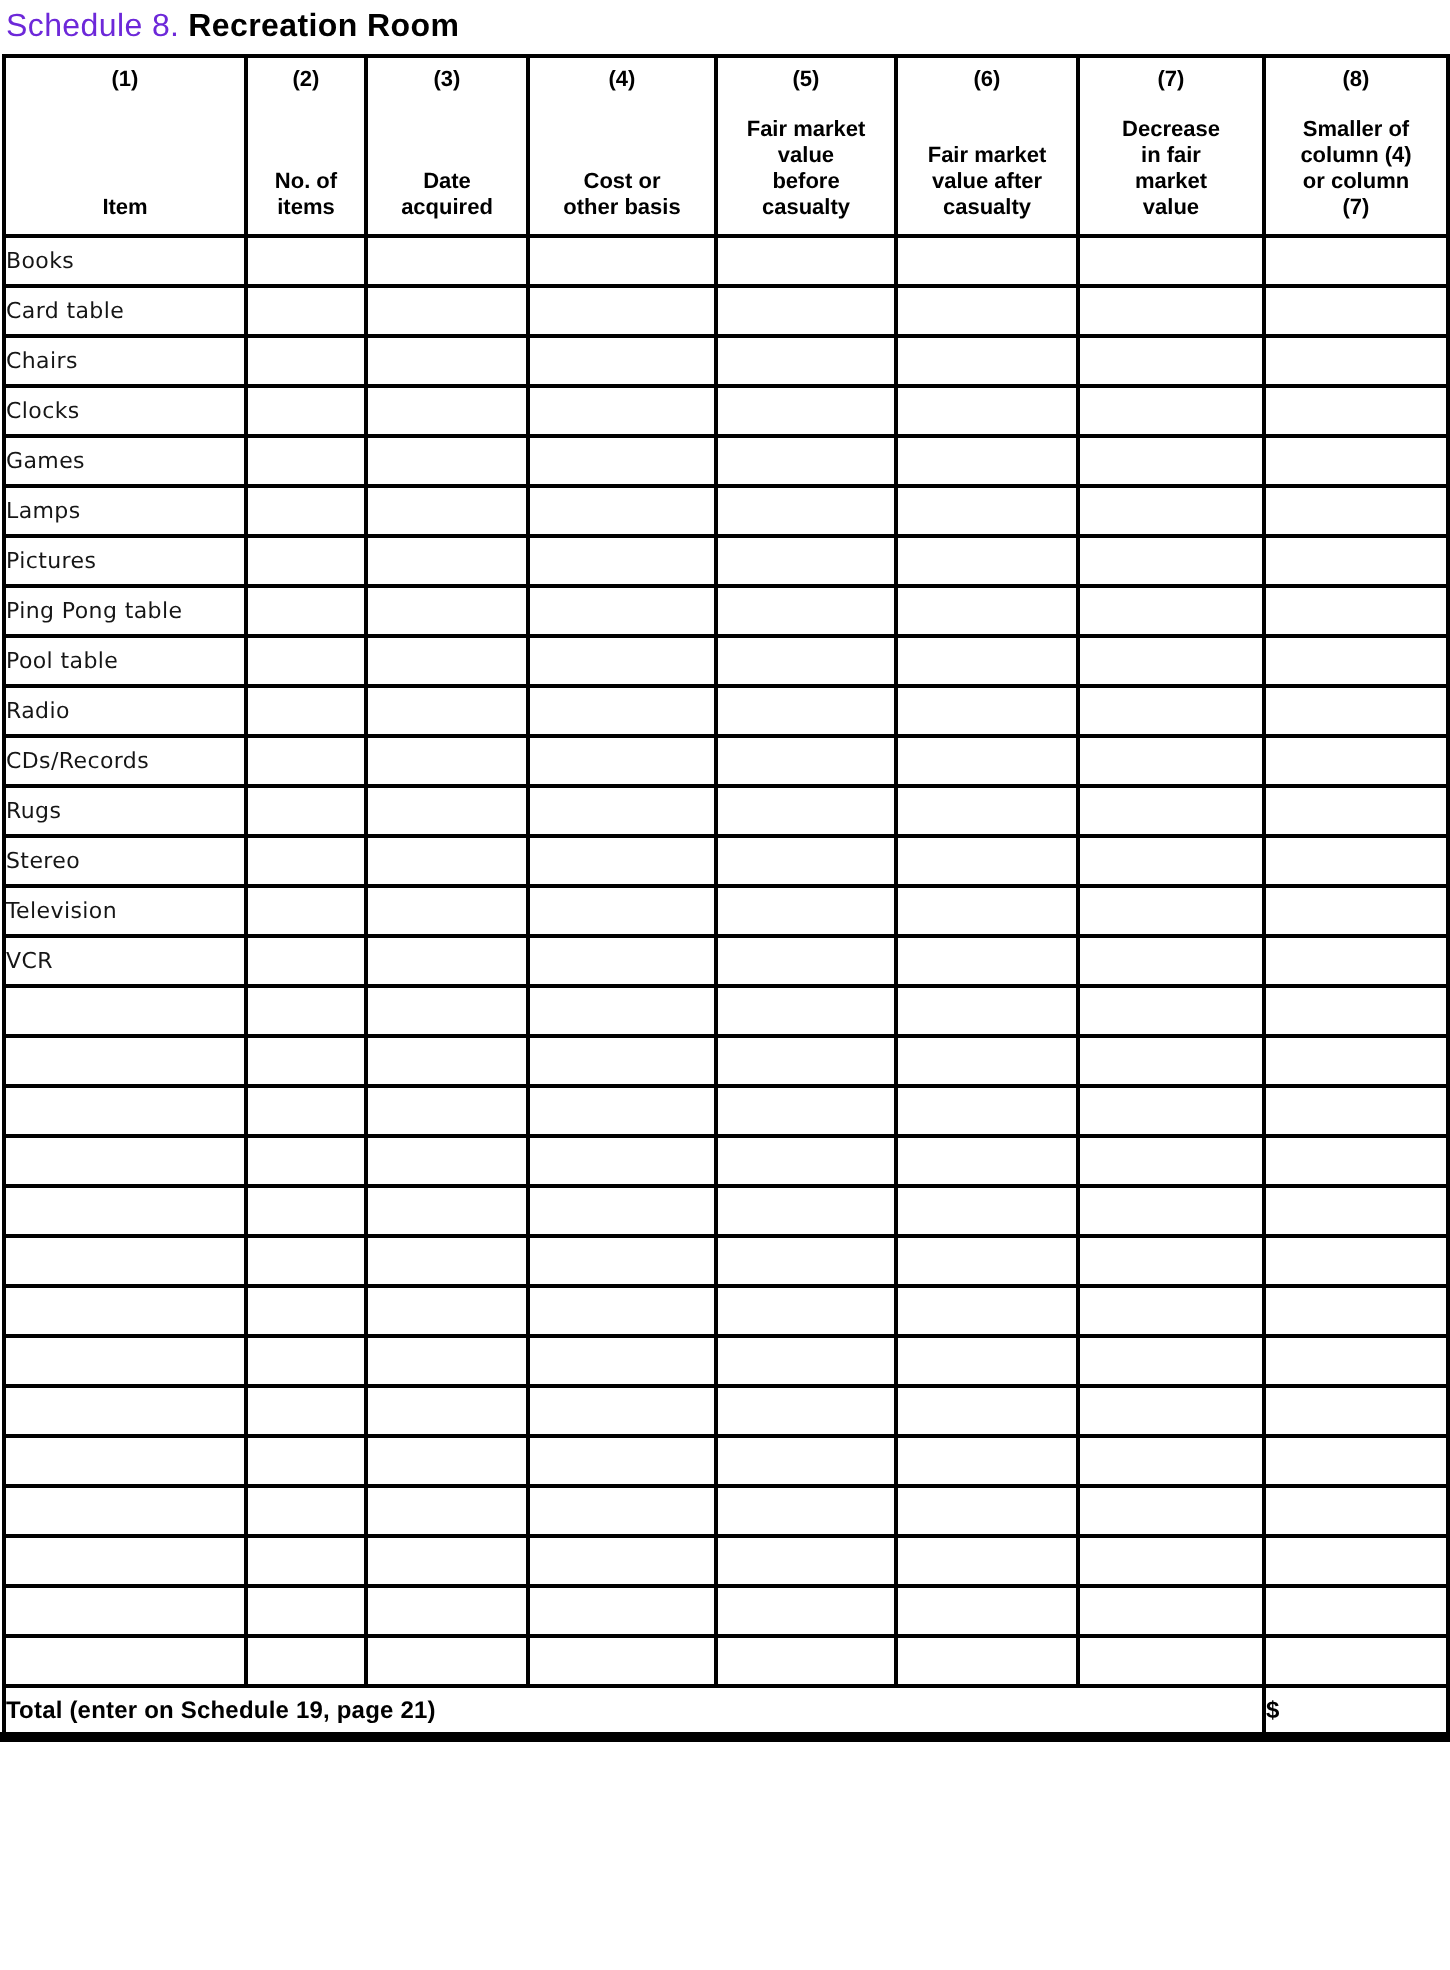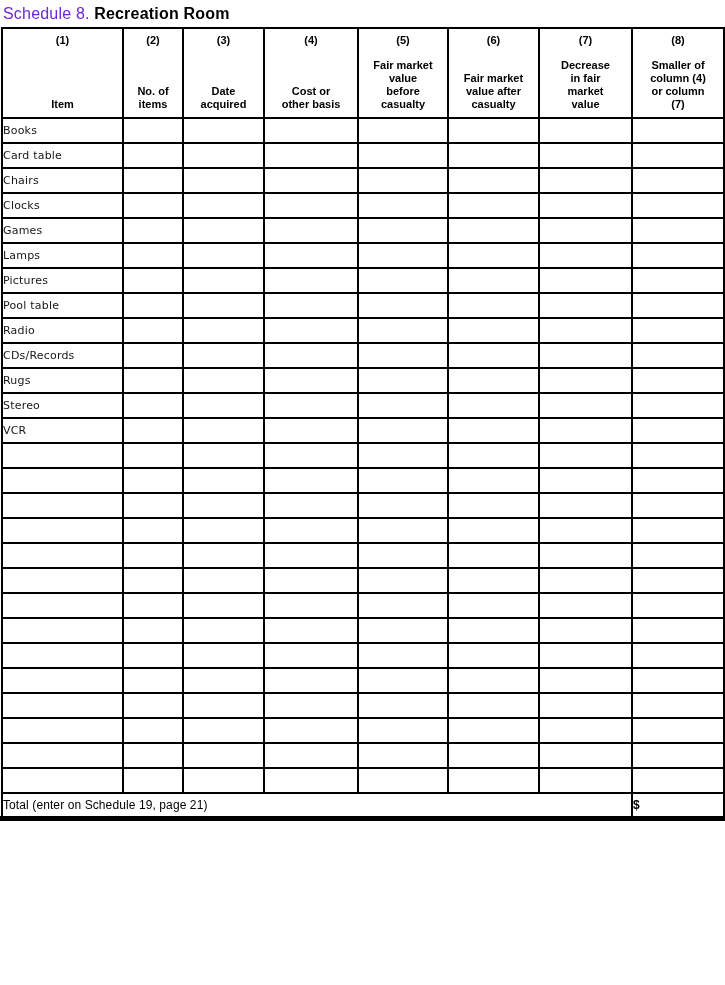--- a/index.html
+++ b/index.html
@@ -78,21 +78,21 @@
   }
   td.entry-cell {
     background: #fff;
   }
   tfoot td {
     height: 24px;
     vertical-align: middle;
   }
   td.total-label {
     font-size: 12px;
-    font-weight: 400;
+    font-weight: 700;
     padding-left: 6px;
     letter-spacing: 0.1px;
     margin-left: 12px;
   }
   td.total-amount {
     font-size: 12px;
     font-weight: 700;
     padding-left: 7px;
   }
   .bottom-rule {
@@ -254,20 +254,30 @@
           <td class="item-cell">Pictures</td>
           <td class="entry-cell"></td>
           <td class="entry-cell"></td>
           <td class="entry-cell"></td>
           <td class="entry-cell"></td>
           <td class="entry-cell"></td>
           <td class="entry-cell"></td>
           <td class="entry-cell"></td>
         </tr>
         <tr>
+          <td class="item-cell">Ping Pong table</td>
+          <td class="entry-cell"></td>
+          <td class="entry-cell"></td>
+          <td class="entry-cell"></td>
+          <td class="entry-cell"></td>
+          <td class="entry-cell"></td>
+          <td class="entry-cell"></td>
+          <td class="entry-cell"></td>
+        </tr>
+        <tr>
           <td class="item-cell">Pool table</td>
           <td class="entry-cell"></td>
           <td class="entry-cell"></td>
           <td class="entry-cell"></td>
           <td class="entry-cell"></td>
           <td class="entry-cell"></td>
           <td class="entry-cell"></td>
           <td class="entry-cell"></td>
         </tr>
         <tr>
@@ -295,20 +305,30 @@
           <td class="entry-cell"></td>
           <td class="entry-cell"></td>
           <td class="entry-cell"></td>
           <td class="entry-cell"></td>
           <td class="entry-cell"></td>
           <td class="entry-cell"></td>
           <td class="entry-cell"></td>
         </tr>
         <tr>
           <td class="item-cell">Stereo</td>
+          <td class="entry-cell"></td>
+          <td class="entry-cell"></td>
+          <td class="entry-cell"></td>
+          <td class="entry-cell"></td>
+          <td class="entry-cell"></td>
+          <td class="entry-cell"></td>
+          <td class="entry-cell"></td>
+        </tr>
+        <tr>
+          <td class="item-cell">Television</td>
           <td class="entry-cell"></td>
           <td class="entry-cell"></td>
           <td class="entry-cell"></td>
           <td class="entry-cell"></td>
           <td class="entry-cell"></td>
           <td class="entry-cell"></td>
           <td class="entry-cell"></td>
         </tr>
         <tr>
           <td class="item-cell">VCR</td>

